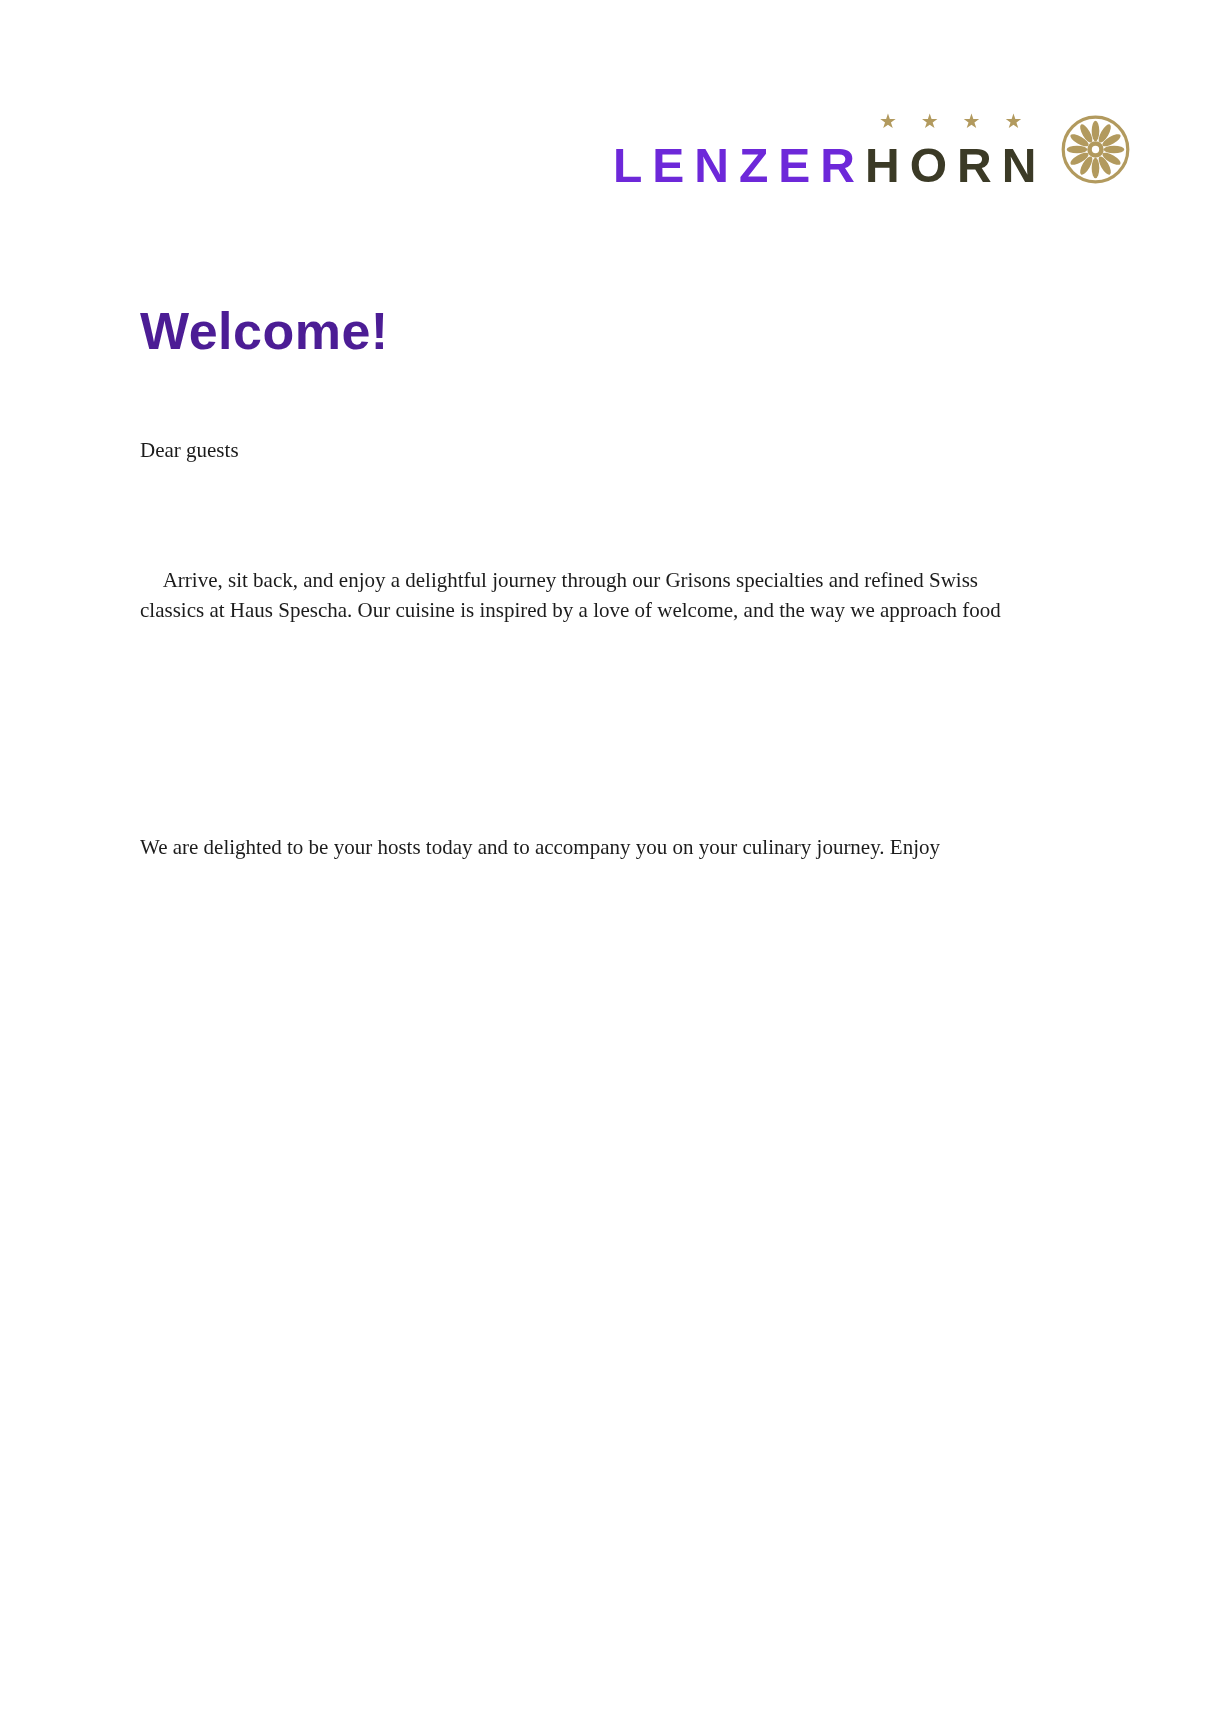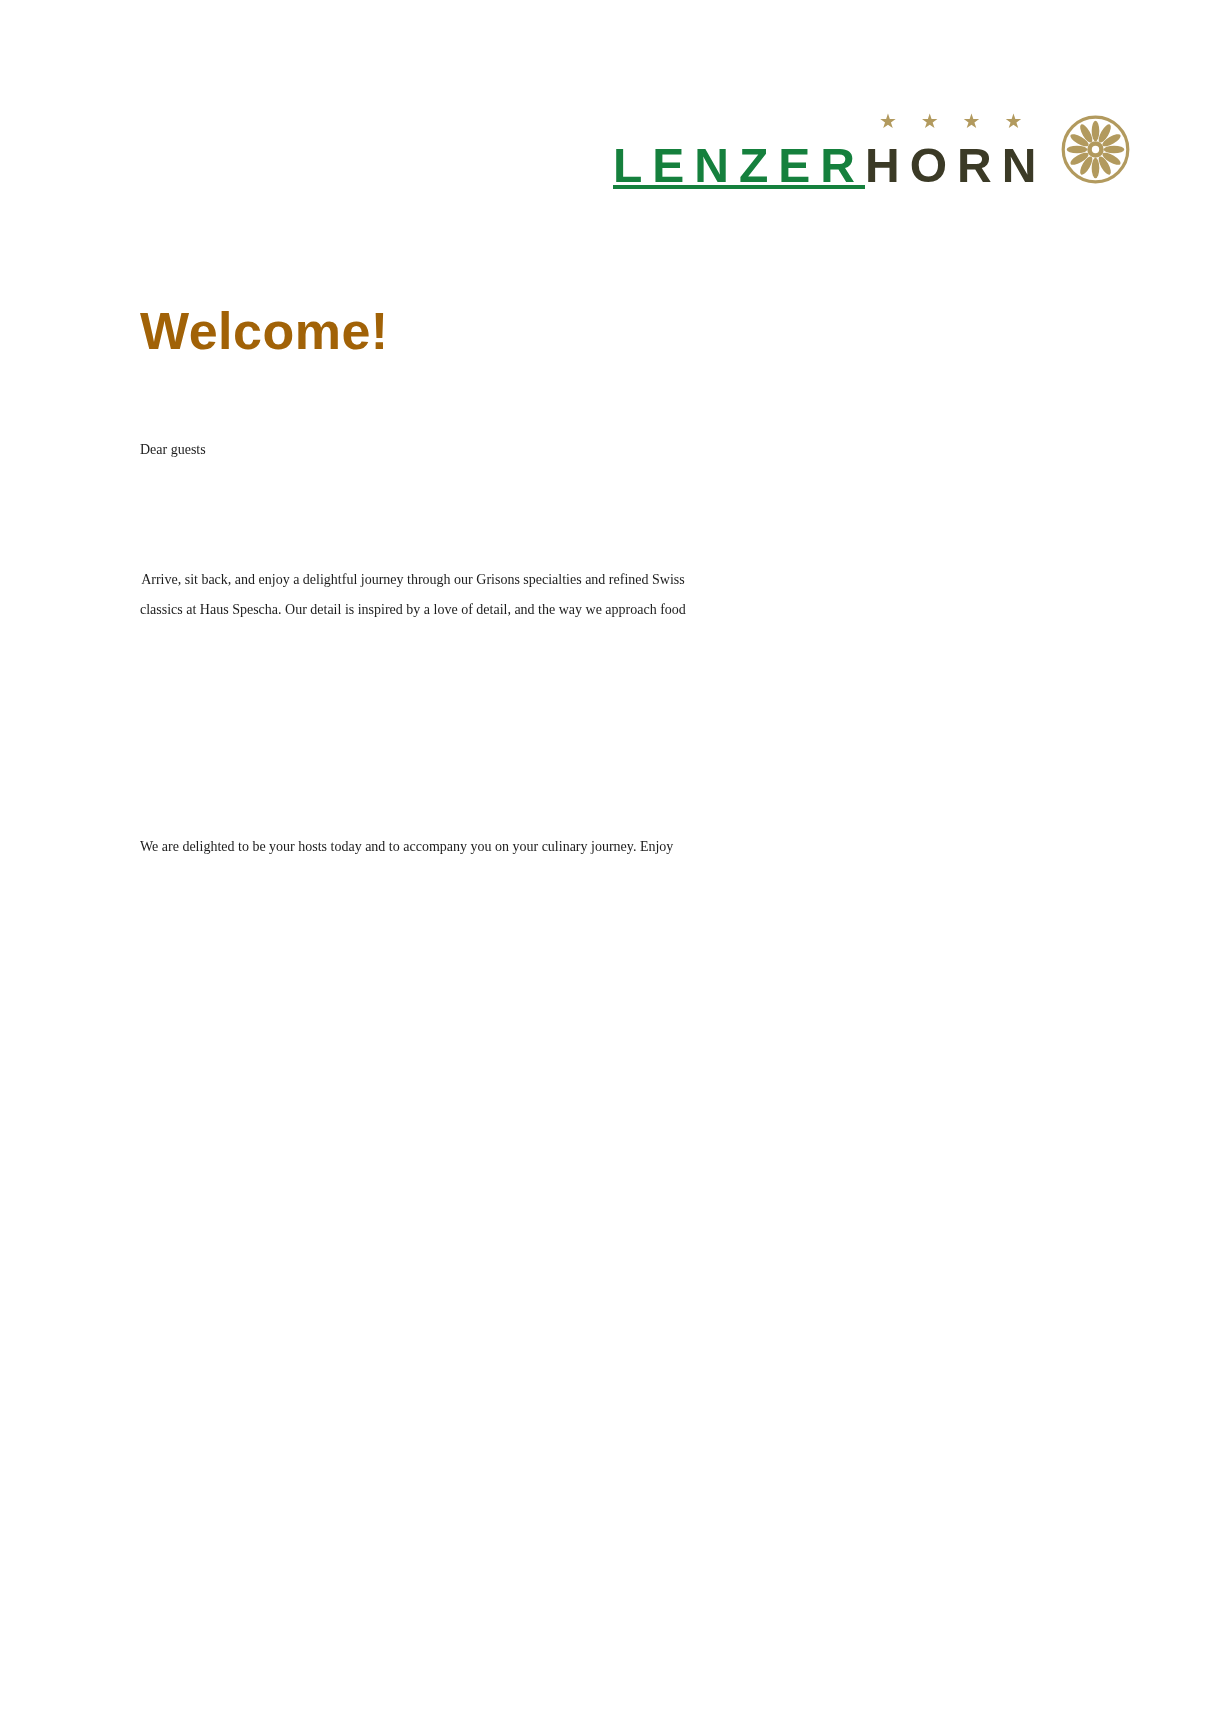--- a/index.html
+++ b/index.html
@@ -29,21 +29,21 @@
     position: absolute;
     left: 0;
     top: 28px;
     font-family: "Liberation Sans", sans-serif;
     font-weight: bold;
     font-size: 48px;
     line-height: 1;
     letter-spacing: 10px;
     white-space: nowrap;
   }
-  .brand-gold { color: #15803d; text-decoration: underline; }
+  .brand-gold { color: #6d28d9; }
   .brand-dark { color: #3b3a26; display: inline-block; position: relative; }
   .stars {
     position: absolute;
     left: 2px;
     right: 12px;
     top: -31px;
     display: flex;
     justify-content: space-around;
     letter-spacing: 0;
   }
@@ -63,29 +63,29 @@
 
   
   .welcome-title {
     position: absolute;
     left: 140px;
     top: 305px;
     font-family: "Liberation Sans", sans-serif;
     font-weight: bold;
     font-size: 52px;
     line-height: 1;
-    color: #a16207;
+    color: #4c1d95;
     letter-spacing: 0.5px;
   }
 
   
   .bodyline, .bodyblock {
     position: absolute;
     left: 140px;
-    font-size: 14px;
+    font-size: 21px;
     line-height: 30px;
     color: #1c1c1c;
     white-space: nowrap;
   }
   .salutation { top: 435px; }
   .intro      { top: 504px; }
   .para-journey { top: 565px; text-align: center; }
   .para-hosts   { top: 832px; }
   .signature    { top: 975px; line-height: 32px; }
 </style>
@@ -122,21 +122,21 @@
     </svg>
   </div>
 
   <h1 class="welcome-title">Welcome!</h1>
 
   <div class="bodyline salutation">Dear guests</div>
 
 
   <div class="bodyblock para-journey">
     <div>Arrive, sit back, and enjoy a delightful journey through our Grisons specialties and refined Swiss</div>
-    <div>classics at Haus Spescha. Our detail is inspired by a love of detail, and the way we approach food</div>
+    <div>classics at Haus Spescha. Our cuisine is inspired by a love of welcome, and the way we approach food</div>
   </div>
 
   <div class="bodyblock para-hosts">
     <div>We are delighted to be your hosts today and to accompany you on your culinary journey. Enjoy</div>
   </div>
 
 
 </div>
 
 </body></html>

